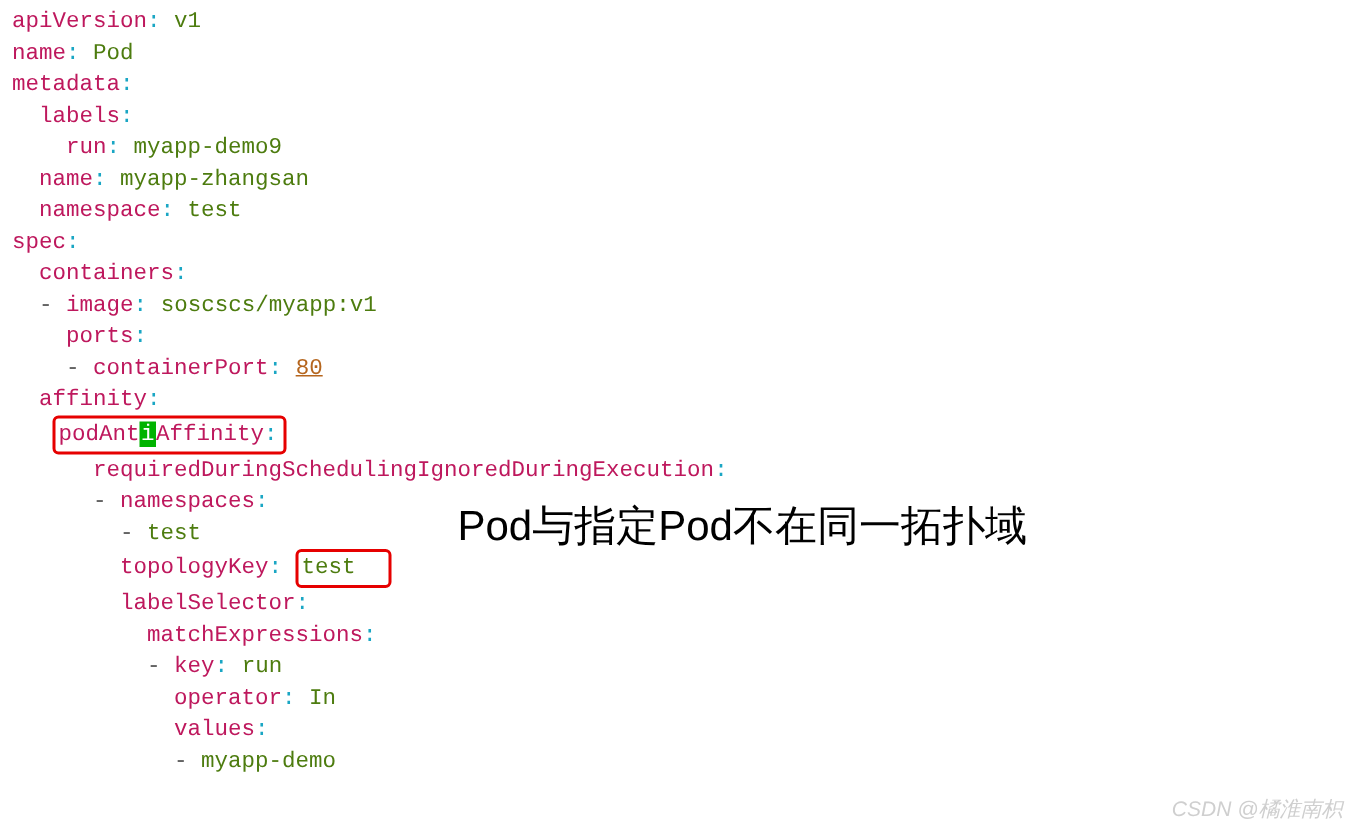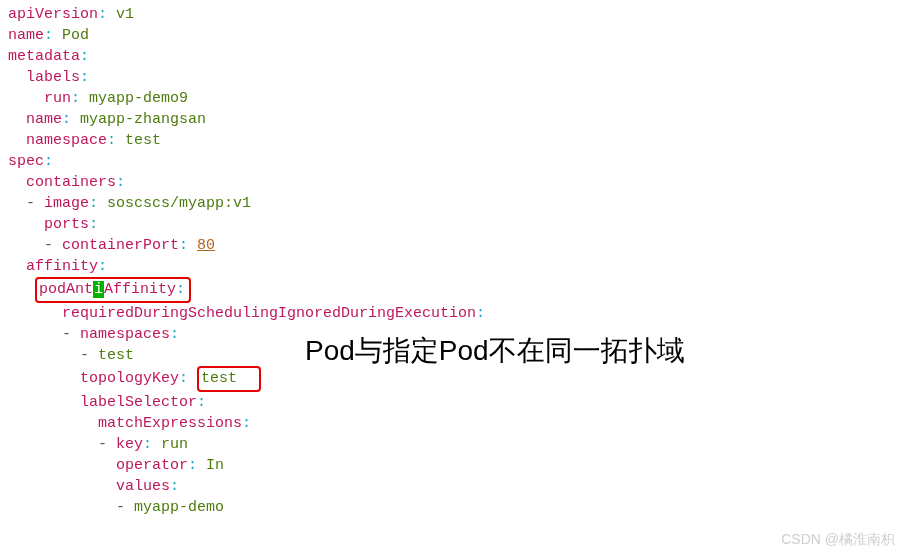--- a/index.html
+++ b/index.html
@@ -40,20 +40,21 @@
     left: 305px;
     top: 331px;
   }
   .watermark {
     position: absolute;
     right: 8px;
     bottom: 6px;
     color: #cfcfcf;
     font-family: "Microsoft YaHei", sans-serif;
     font-size: 14px;
+    font-style: italic;
   }
 </style>
 </head>
 <body>
 
 <div>
 
 <div class="line"><span class="key">apiVersion</span><span class="colon">:</span> <span class="str">v1</span></div>
 
 <div class="line"><span class="key">name</span><span class="colon">:</span> <span class="str">Pod</span></div>

